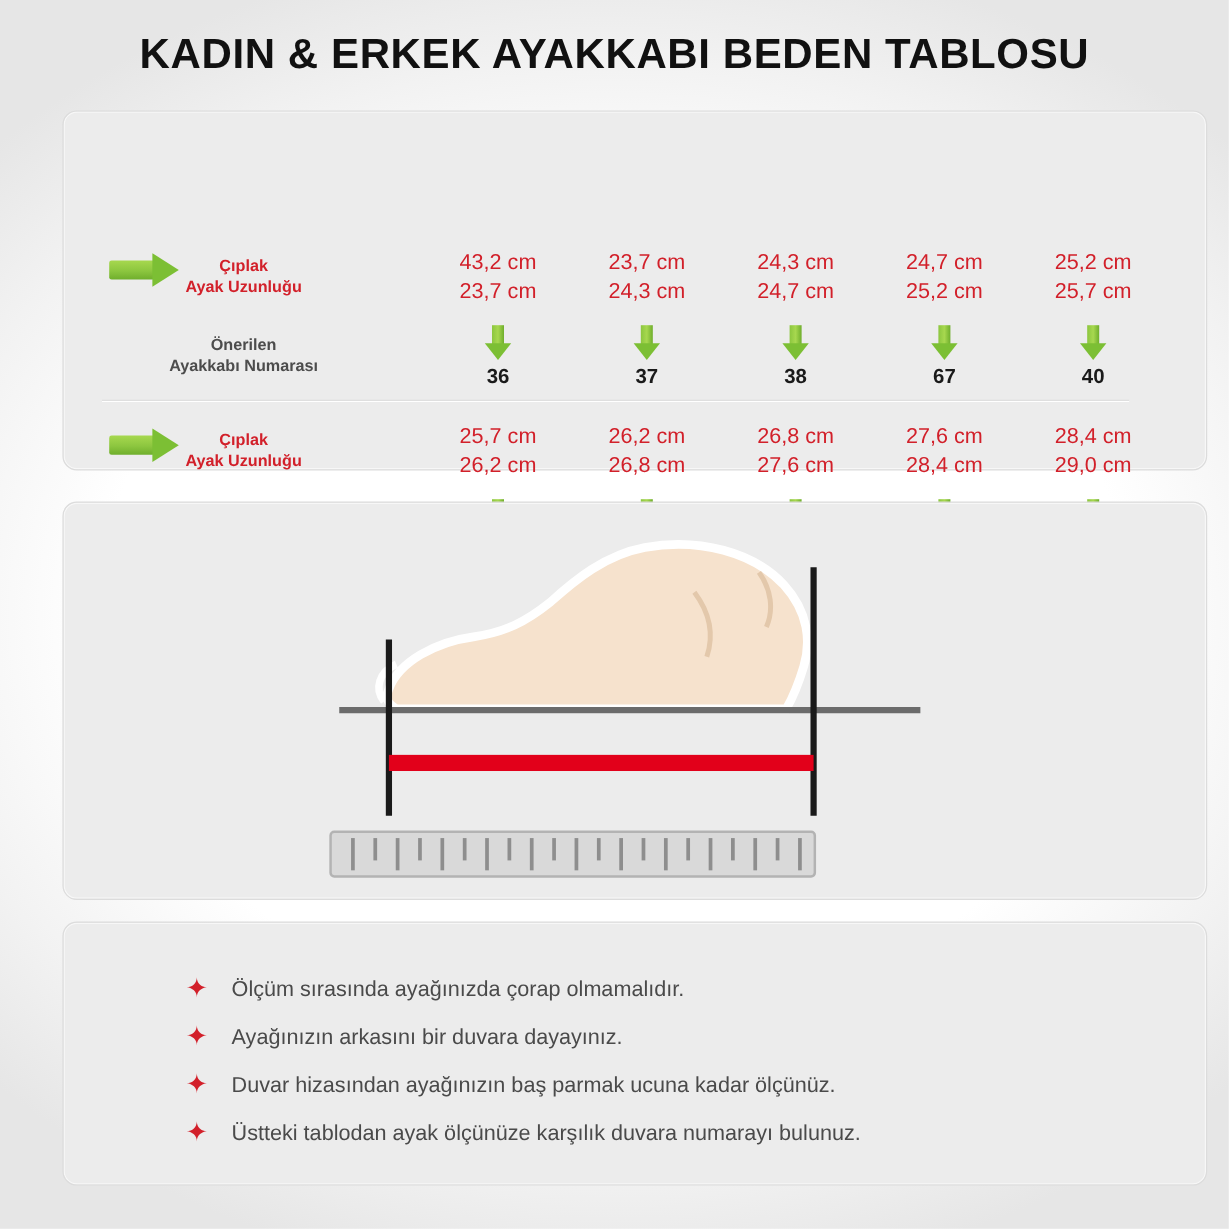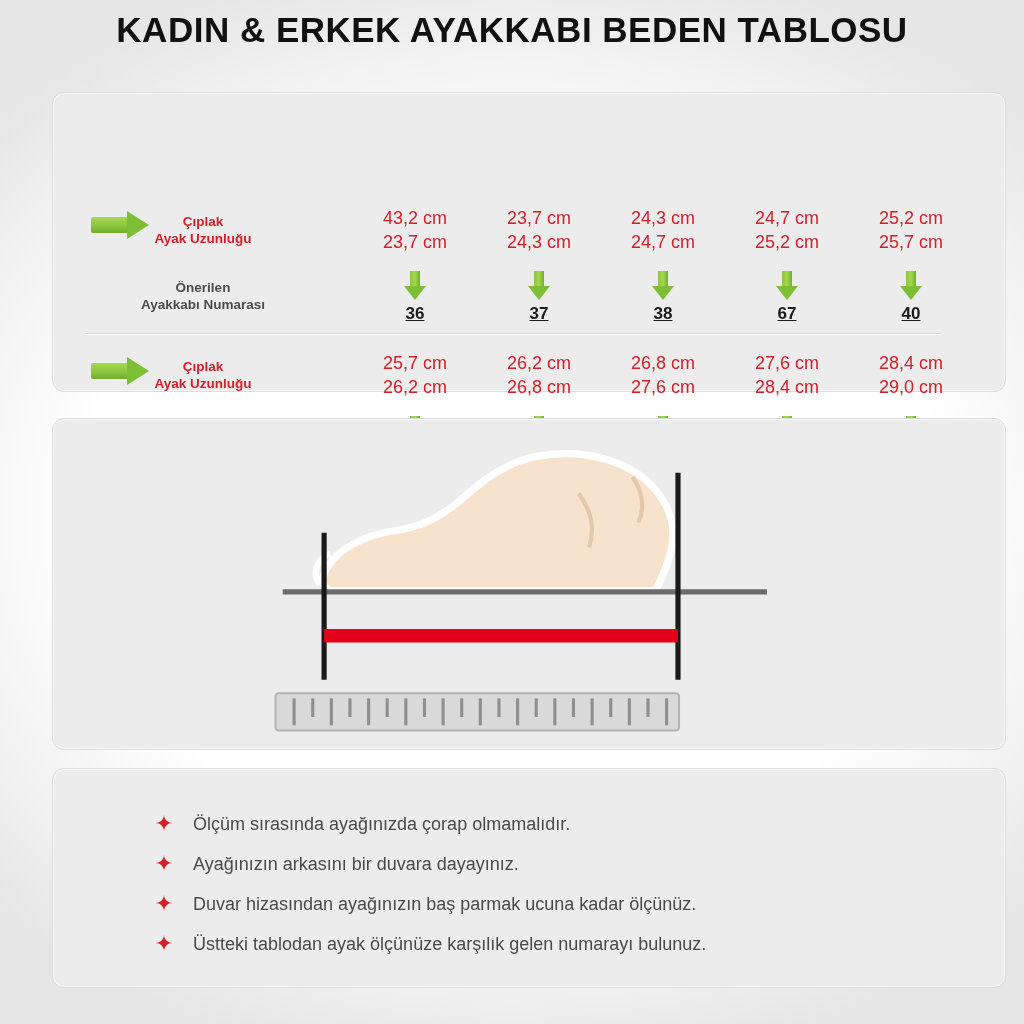--- a/index.html
+++ b/index.html
@@ -15,21 +15,21 @@
     position: relative;
   }
   .page {
     position: absolute;
     inset: 0;
     background:
       radial-gradient(ellipse 70% 55% at 50% 50%, #ffffff 60%, #f2f2f2 82%, #e6e6e6 100%);
   }
   .title {
     position: absolute;
-    top: 10px;
+    top: 26px;
     left: 0;
     width: 1024px;
     text-align: center;
     font-size: 35px;
     font-weight: bold;
     letter-spacing: 0.5px;
     color: #111111;
     font-family: "Liberation Sans", sans-serif;
   }
 
@@ -84,21 +84,20 @@
   }
   .len {
     color: #d2202a;
     font-size: 18px;
     line-height: 1.32;
   }
   .num {
     color: #1a1a1a;
     font-size: 17px;
     font-weight: bold;
-    text-decoration: underline;
   }
 
   
   .arrow-down {
     width: 22px;
     height: 30px;
     margin: 0 auto 3px auto;
     position: relative;
   }
   .arrow-down .stem {
@@ -423,17 +422,17 @@
     <div class="tip" style="top:84px;">
       <span class="star">✦</span>
       <span class="txt">Ayağınızın arkasını bir duvara dayayınız.</span>
     </div>
     <div class="tip" style="top:124px;">
       <span class="star">✦</span>
       <span class="txt">Duvar hizasından ayağınızın baş parmak ucuna kadar ölçünüz.</span>
     </div>
     <div class="tip" style="top:164px;">
       <span class="star">✦</span>
-      <span class="txt">Üstteki tablodan ayak ölçünüze karşılık gelen numarayı bulunuz.</span>
+      <span class="txt">Üstteki tablodan ayak ölçünüze karşılık duvara numarayı bulunuz.</span>
     </div>
   </div>
 
 </div>
 
 </body></html>

